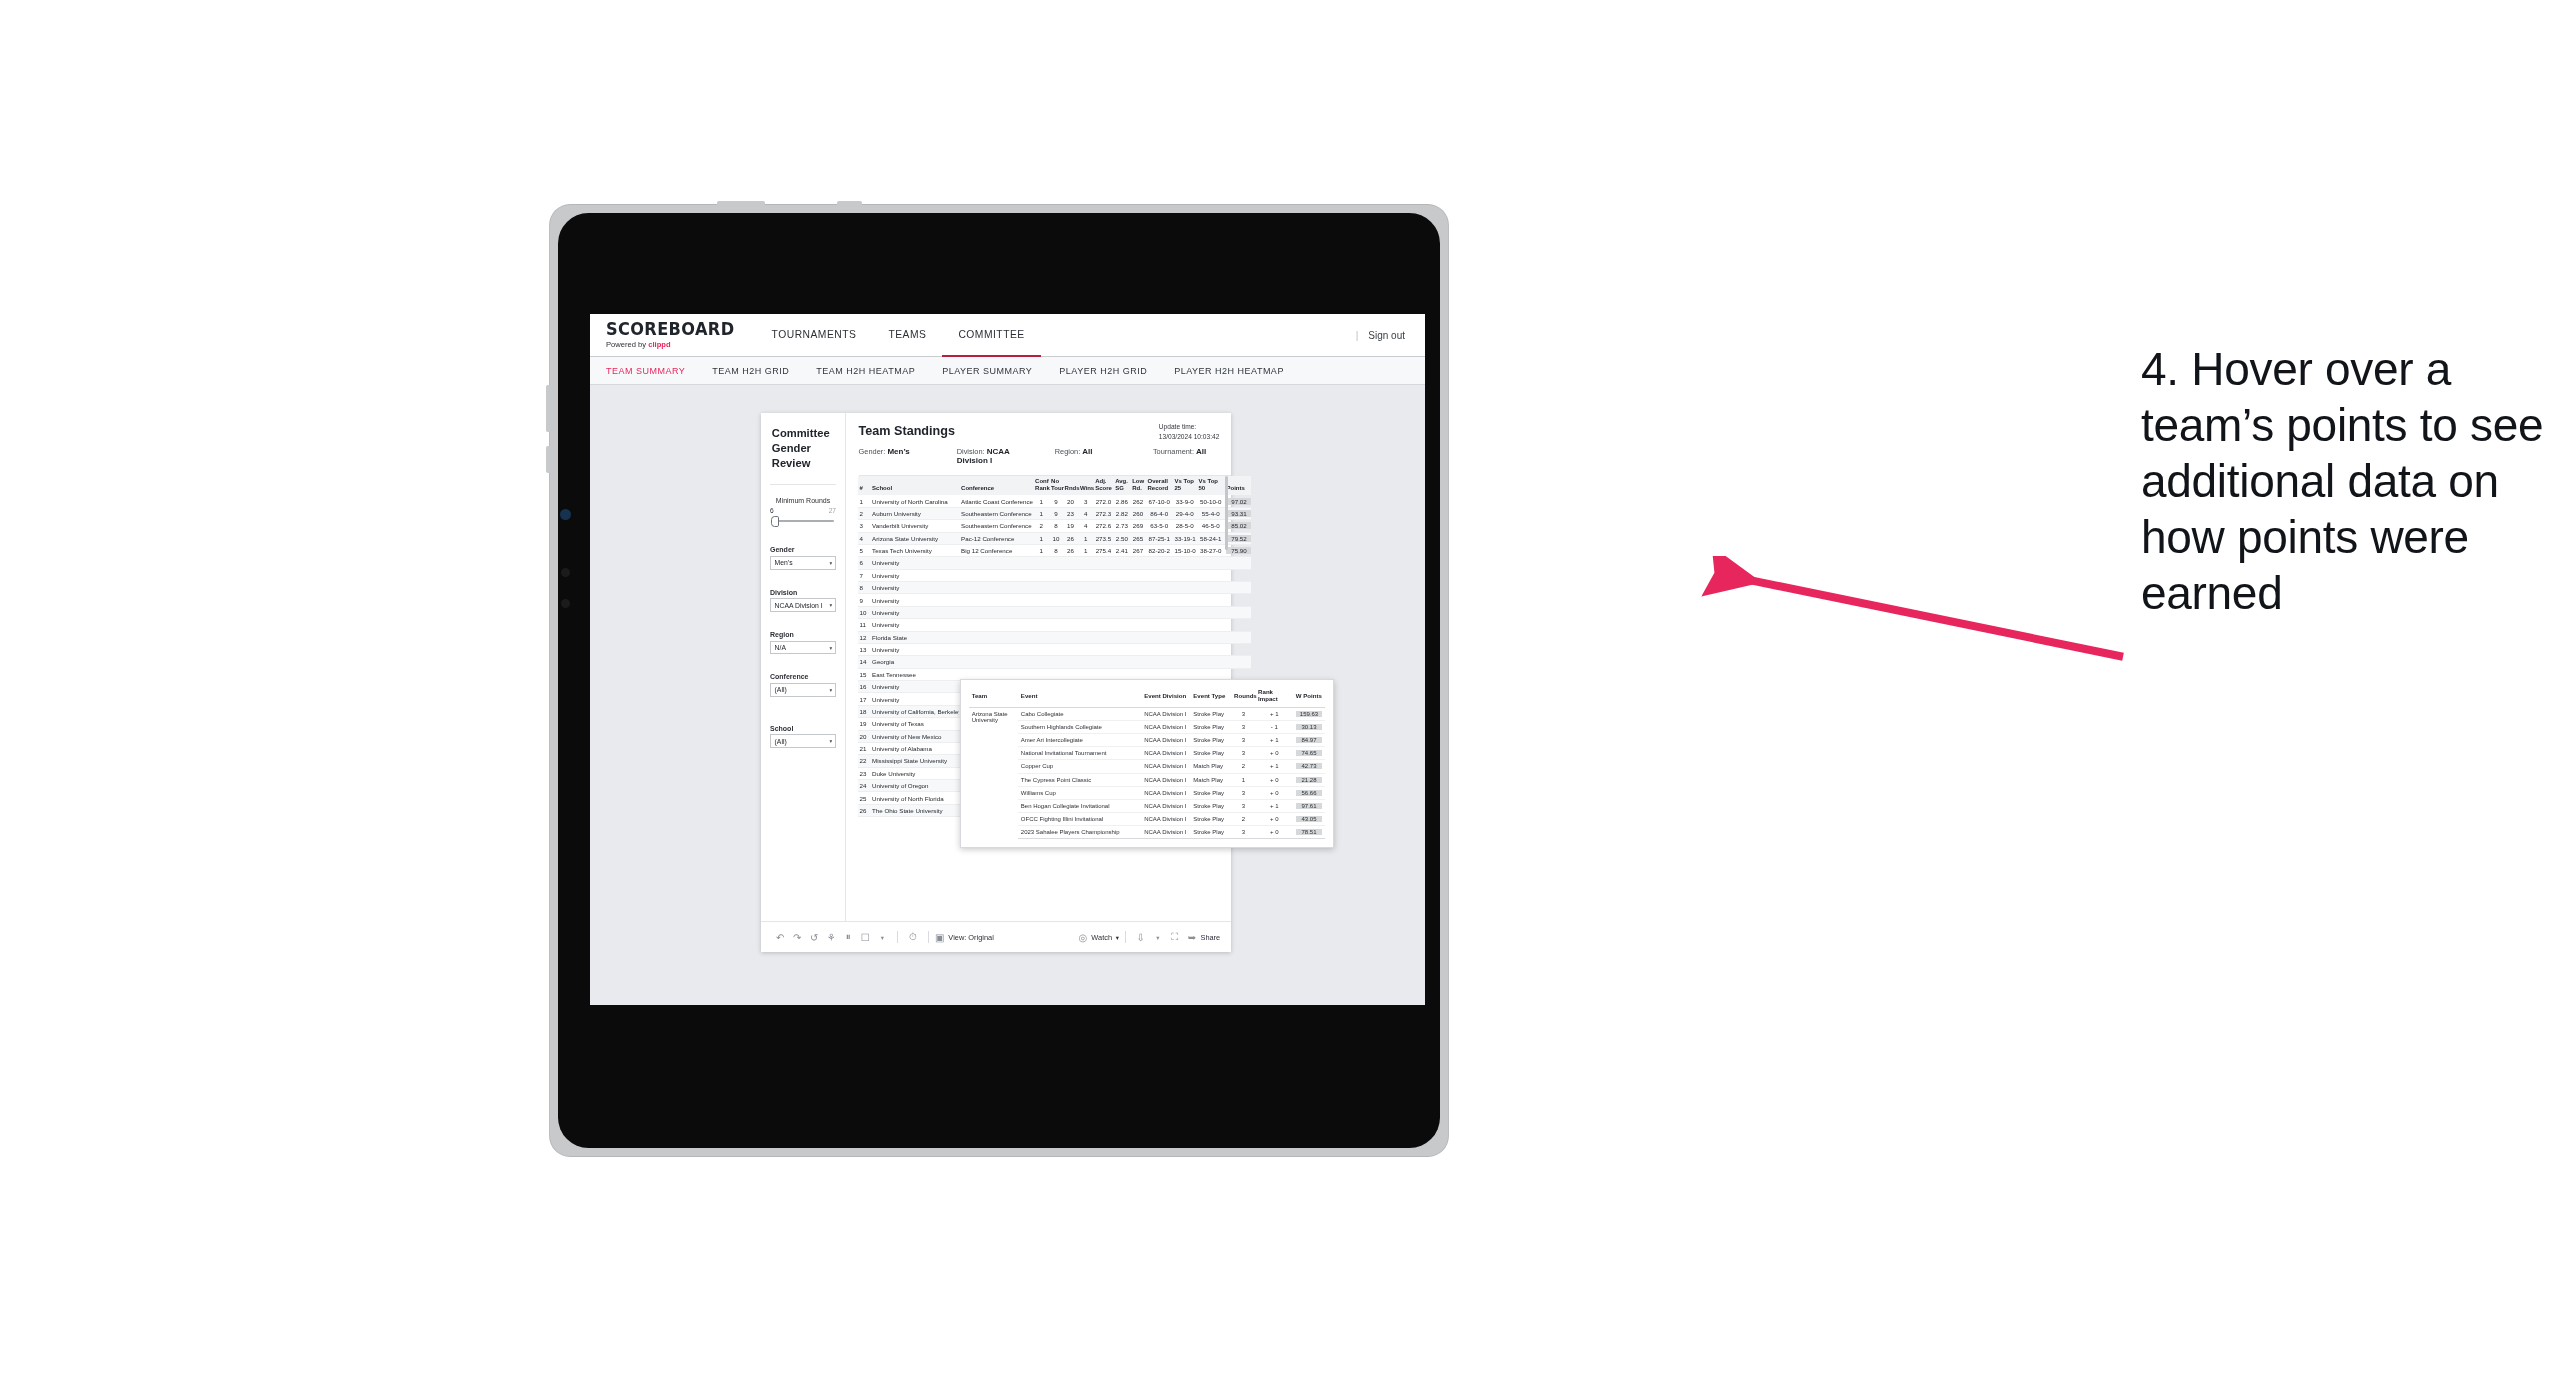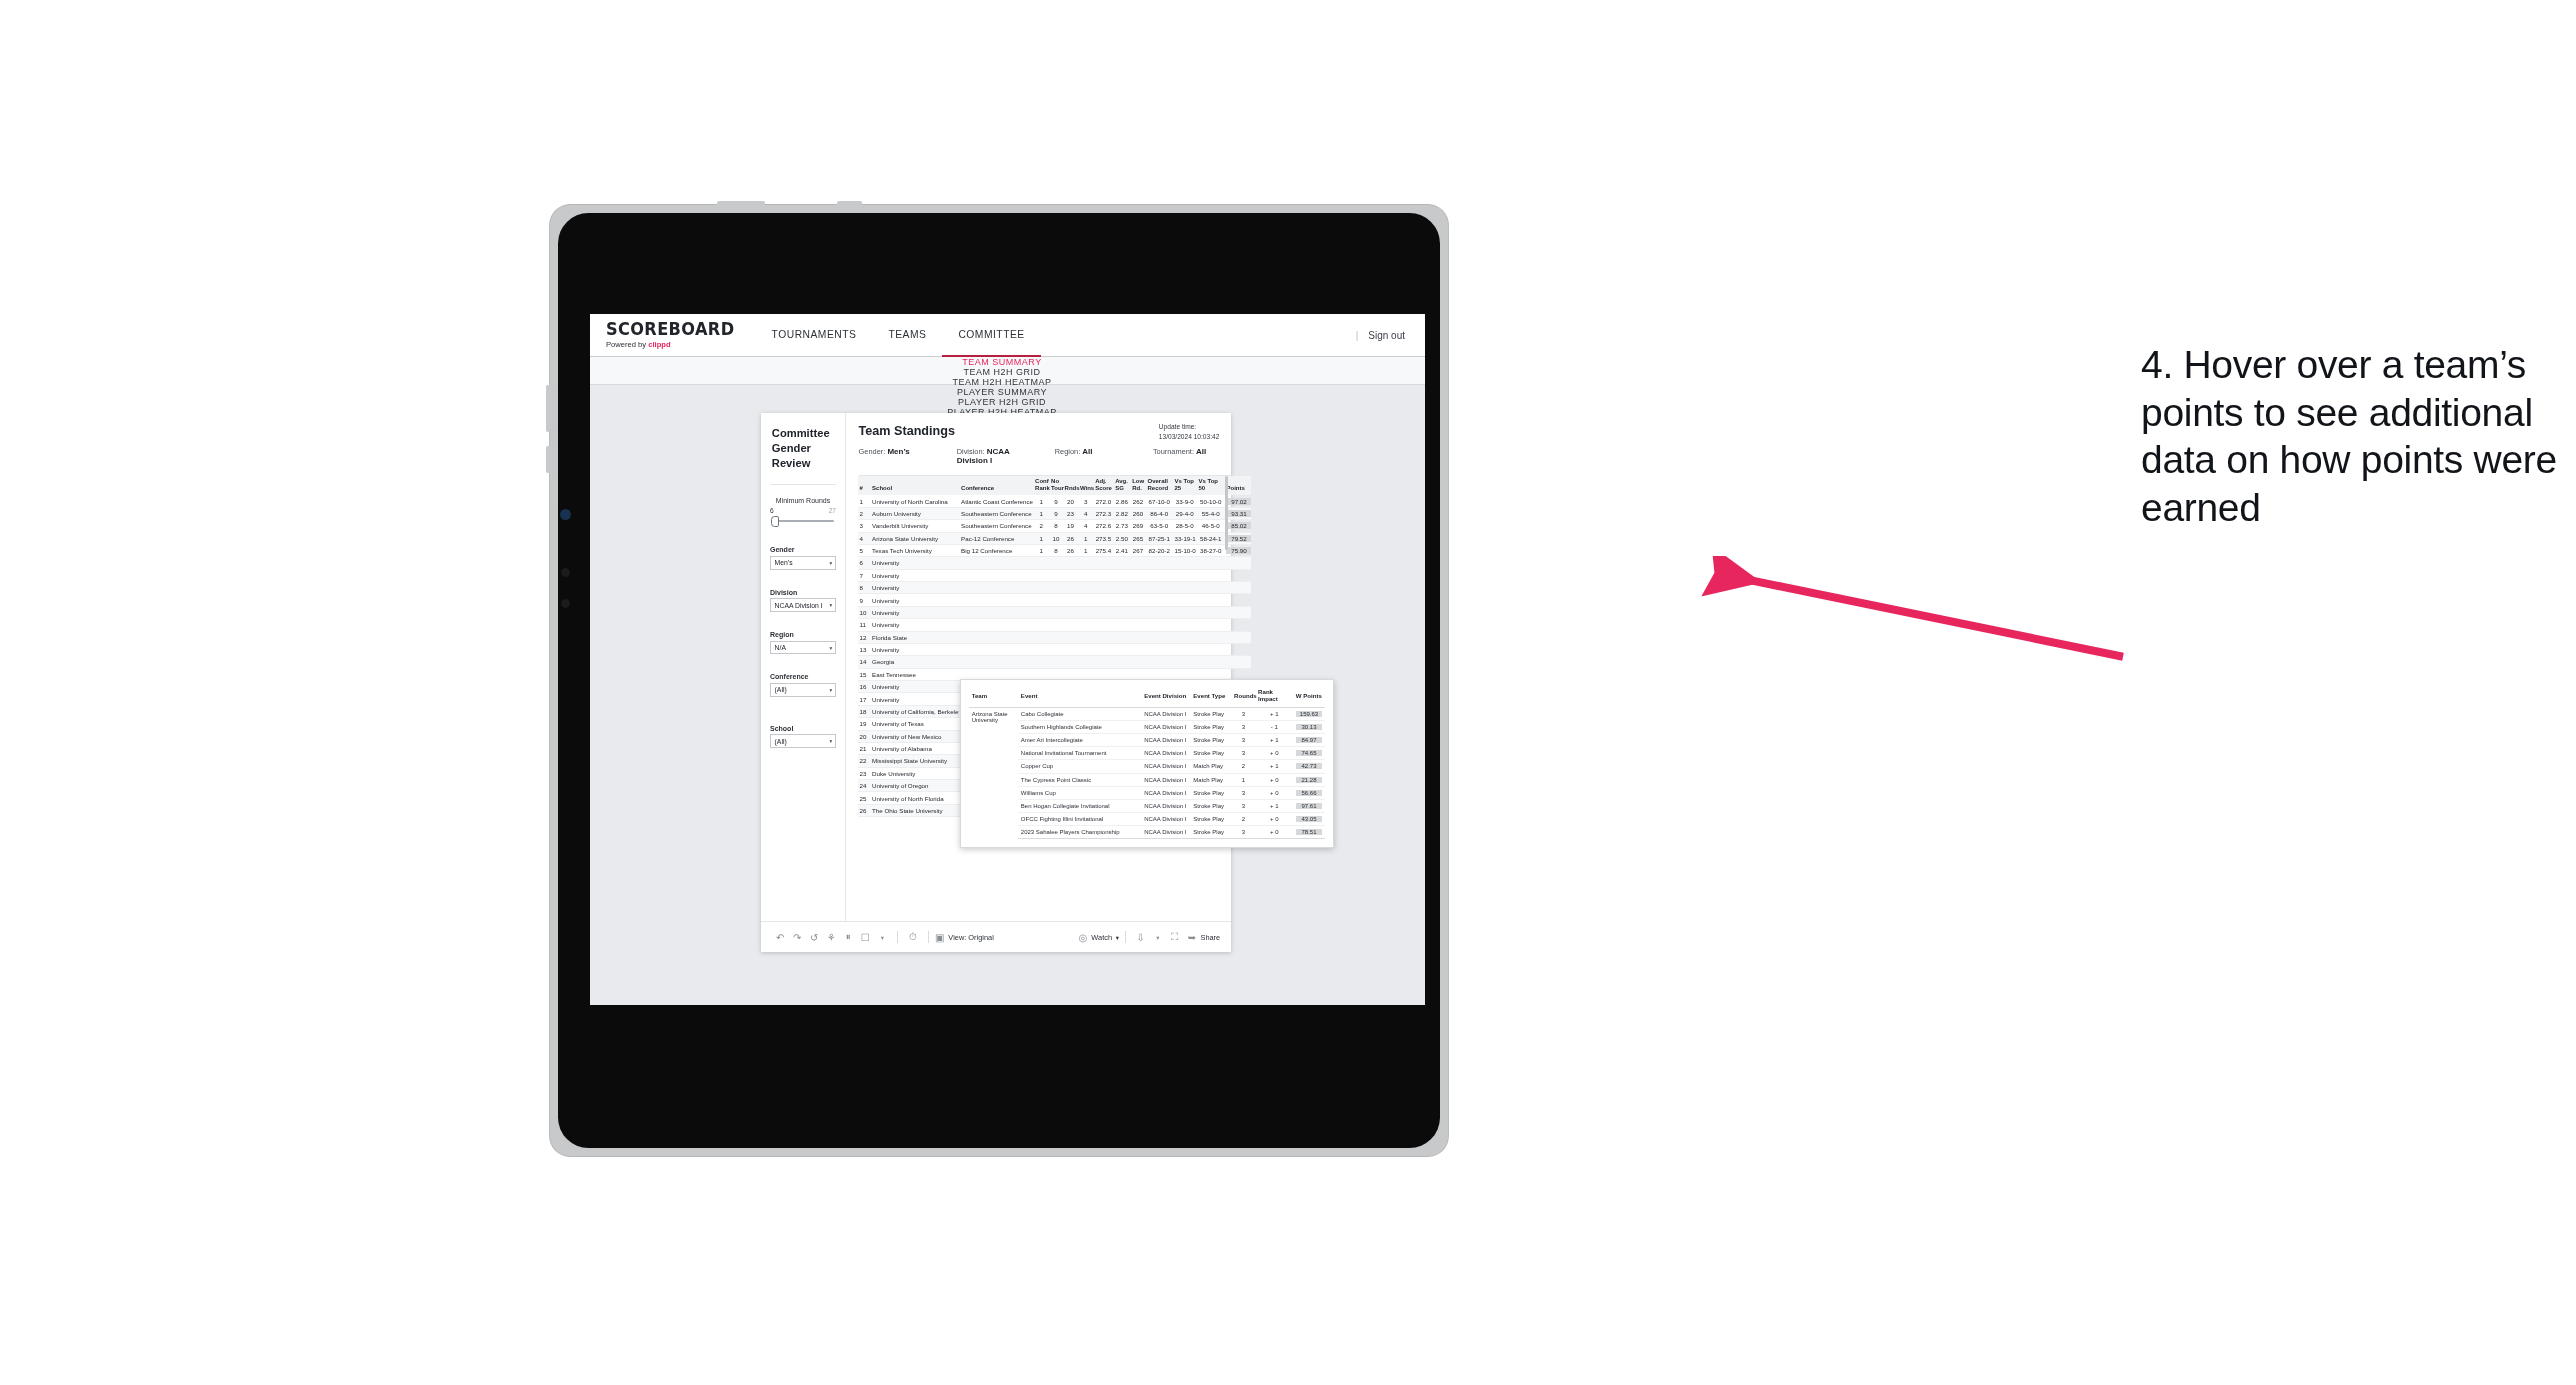--- a/index.html
+++ b/index.html
@@ -49,21 +49,21 @@
   .topnav a{display:flex;align-items:center;padding:0 16px;font-size:10.3px;
             letter-spacing:0.5px;color:#2b2f36;text-decoration:none;
             border-bottom:2.7px solid transparent;margin-bottom:-0.9px;}
   .topnav a.active{border-bottom-color:#b61f40;}
   .signout{margin-left:auto;display:flex;align-items:center;padding-right:20px;
            font-size:10px;color:#3b4049;gap:10px;}
   .signout .divider{color:#b9bdc4;}
 
   
   .subbar{height:27px;background:#f7f8f9;display:flex;align-items:center;
-          border-bottom:0.9px solid #d5d8dc;padding-left:16px;gap:0;flex-direction:column;}
+          border-bottom:0.9px solid #d5d8dc;padding-left:16px;gap:0;}
   .subbar a{font-size:9px;letter-spacing:0.5px;color:#30343b;text-decoration:none;
             padding:0 12.6px 0 0;margin-right:14.4px;}
   .subbar a.active{color:#e8265e;}
 
   
   .wb{position:absolute;left:171px;top:99px;width:470px;height:539px;
       background:#fff;box-shadow:0 0.9px 4.5px rgba(0,0,0,.20);}
   .wb-body{display:flex;height:508px;}
 
   
@@ -125,21 +125,21 @@
   .wb-foot{height:30px;border-top:0.9px solid #e3e5e8;display:flex;align-items:center;
            padding:0 10.8px;gap:0;font-size:7.2px;color:#4b5057;}
   .tb-ic{width:17px;height:17px;display:flex;align-items:center;justify-content:center;
          color:#8a8f96;font-size:10px;}
   .tb-sep{width:0.9px;height:11.7px;background:#d9dbde;margin:0 6.3px;}
   .tb-txt{display:flex;align-items:center;gap:3.6px;color:#2b2f36;font-size:7.4px;}
   .tb-right{margin-left:auto;display:flex;align-items:center;gap:0;}
 
   
   #annotation{position:absolute;left:2141px;top:341px;width:422px;
-              font-size:39px;line-height:1.22;color:#111418;
+              font-size:46px;line-height:1.22;color:#111418;
               font-family:"Liberation Sans", sans-serif;letter-spacing:-0.3px;}
   #arrow{position:absolute;left:1701px;top:556px;width:431px;height:117px;pointer-events:none;}
 </style>
 </head>
 <body>
 
 <div id="device">
   <div class="btn-phys btn-top-a"></div>
   <div class="btn-phys btn-top-b"></div>
   <div class="btn-phys btn-left-a"></div>

